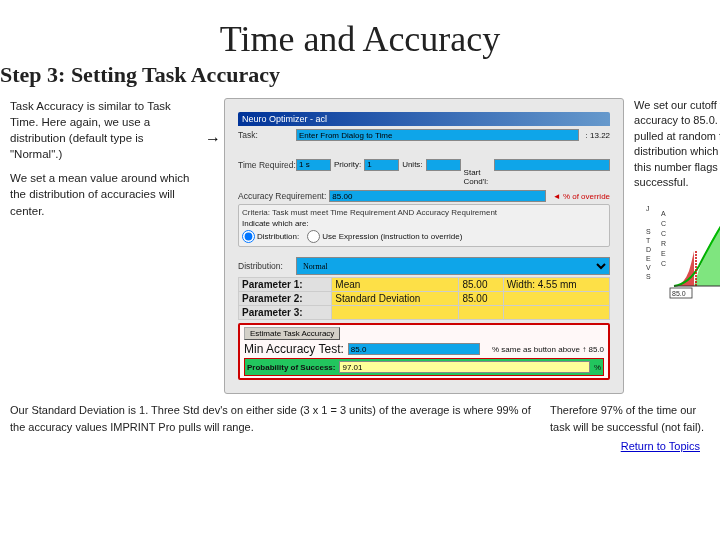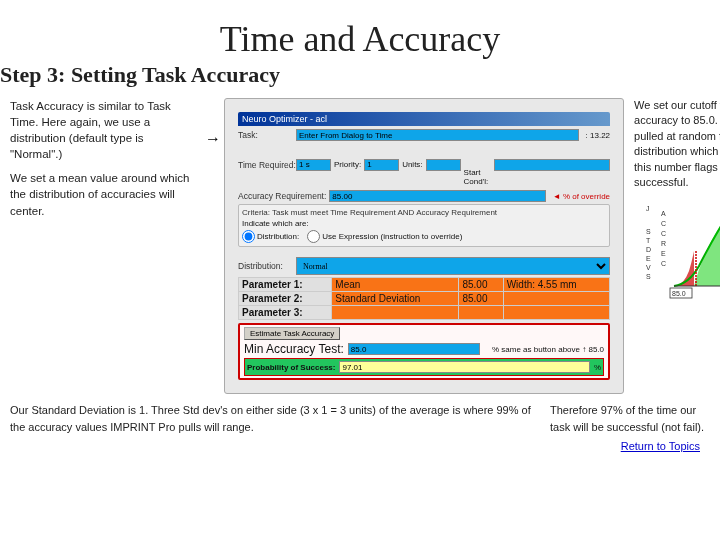--- a/index.html
+++ b/index.html
@@ -122,21 +122,21 @@
     .param-table {
       width: 100%;
       border-collapse: collapse;
       font-size: 10px;
       margin-top: 0;
     }
 
     .param-table td {
       padding: 1px 3px;
       border: 1px solid #ccc;
-      background: #f97316;
+      background: #fde047;
     }
 
     .param-table td:first-child {
       background: #e0e0e0;
       font-weight: bold;
     }
 
     .bottom-section {
       border: 2px solid #cc0000;
       background: #fff8f8;

